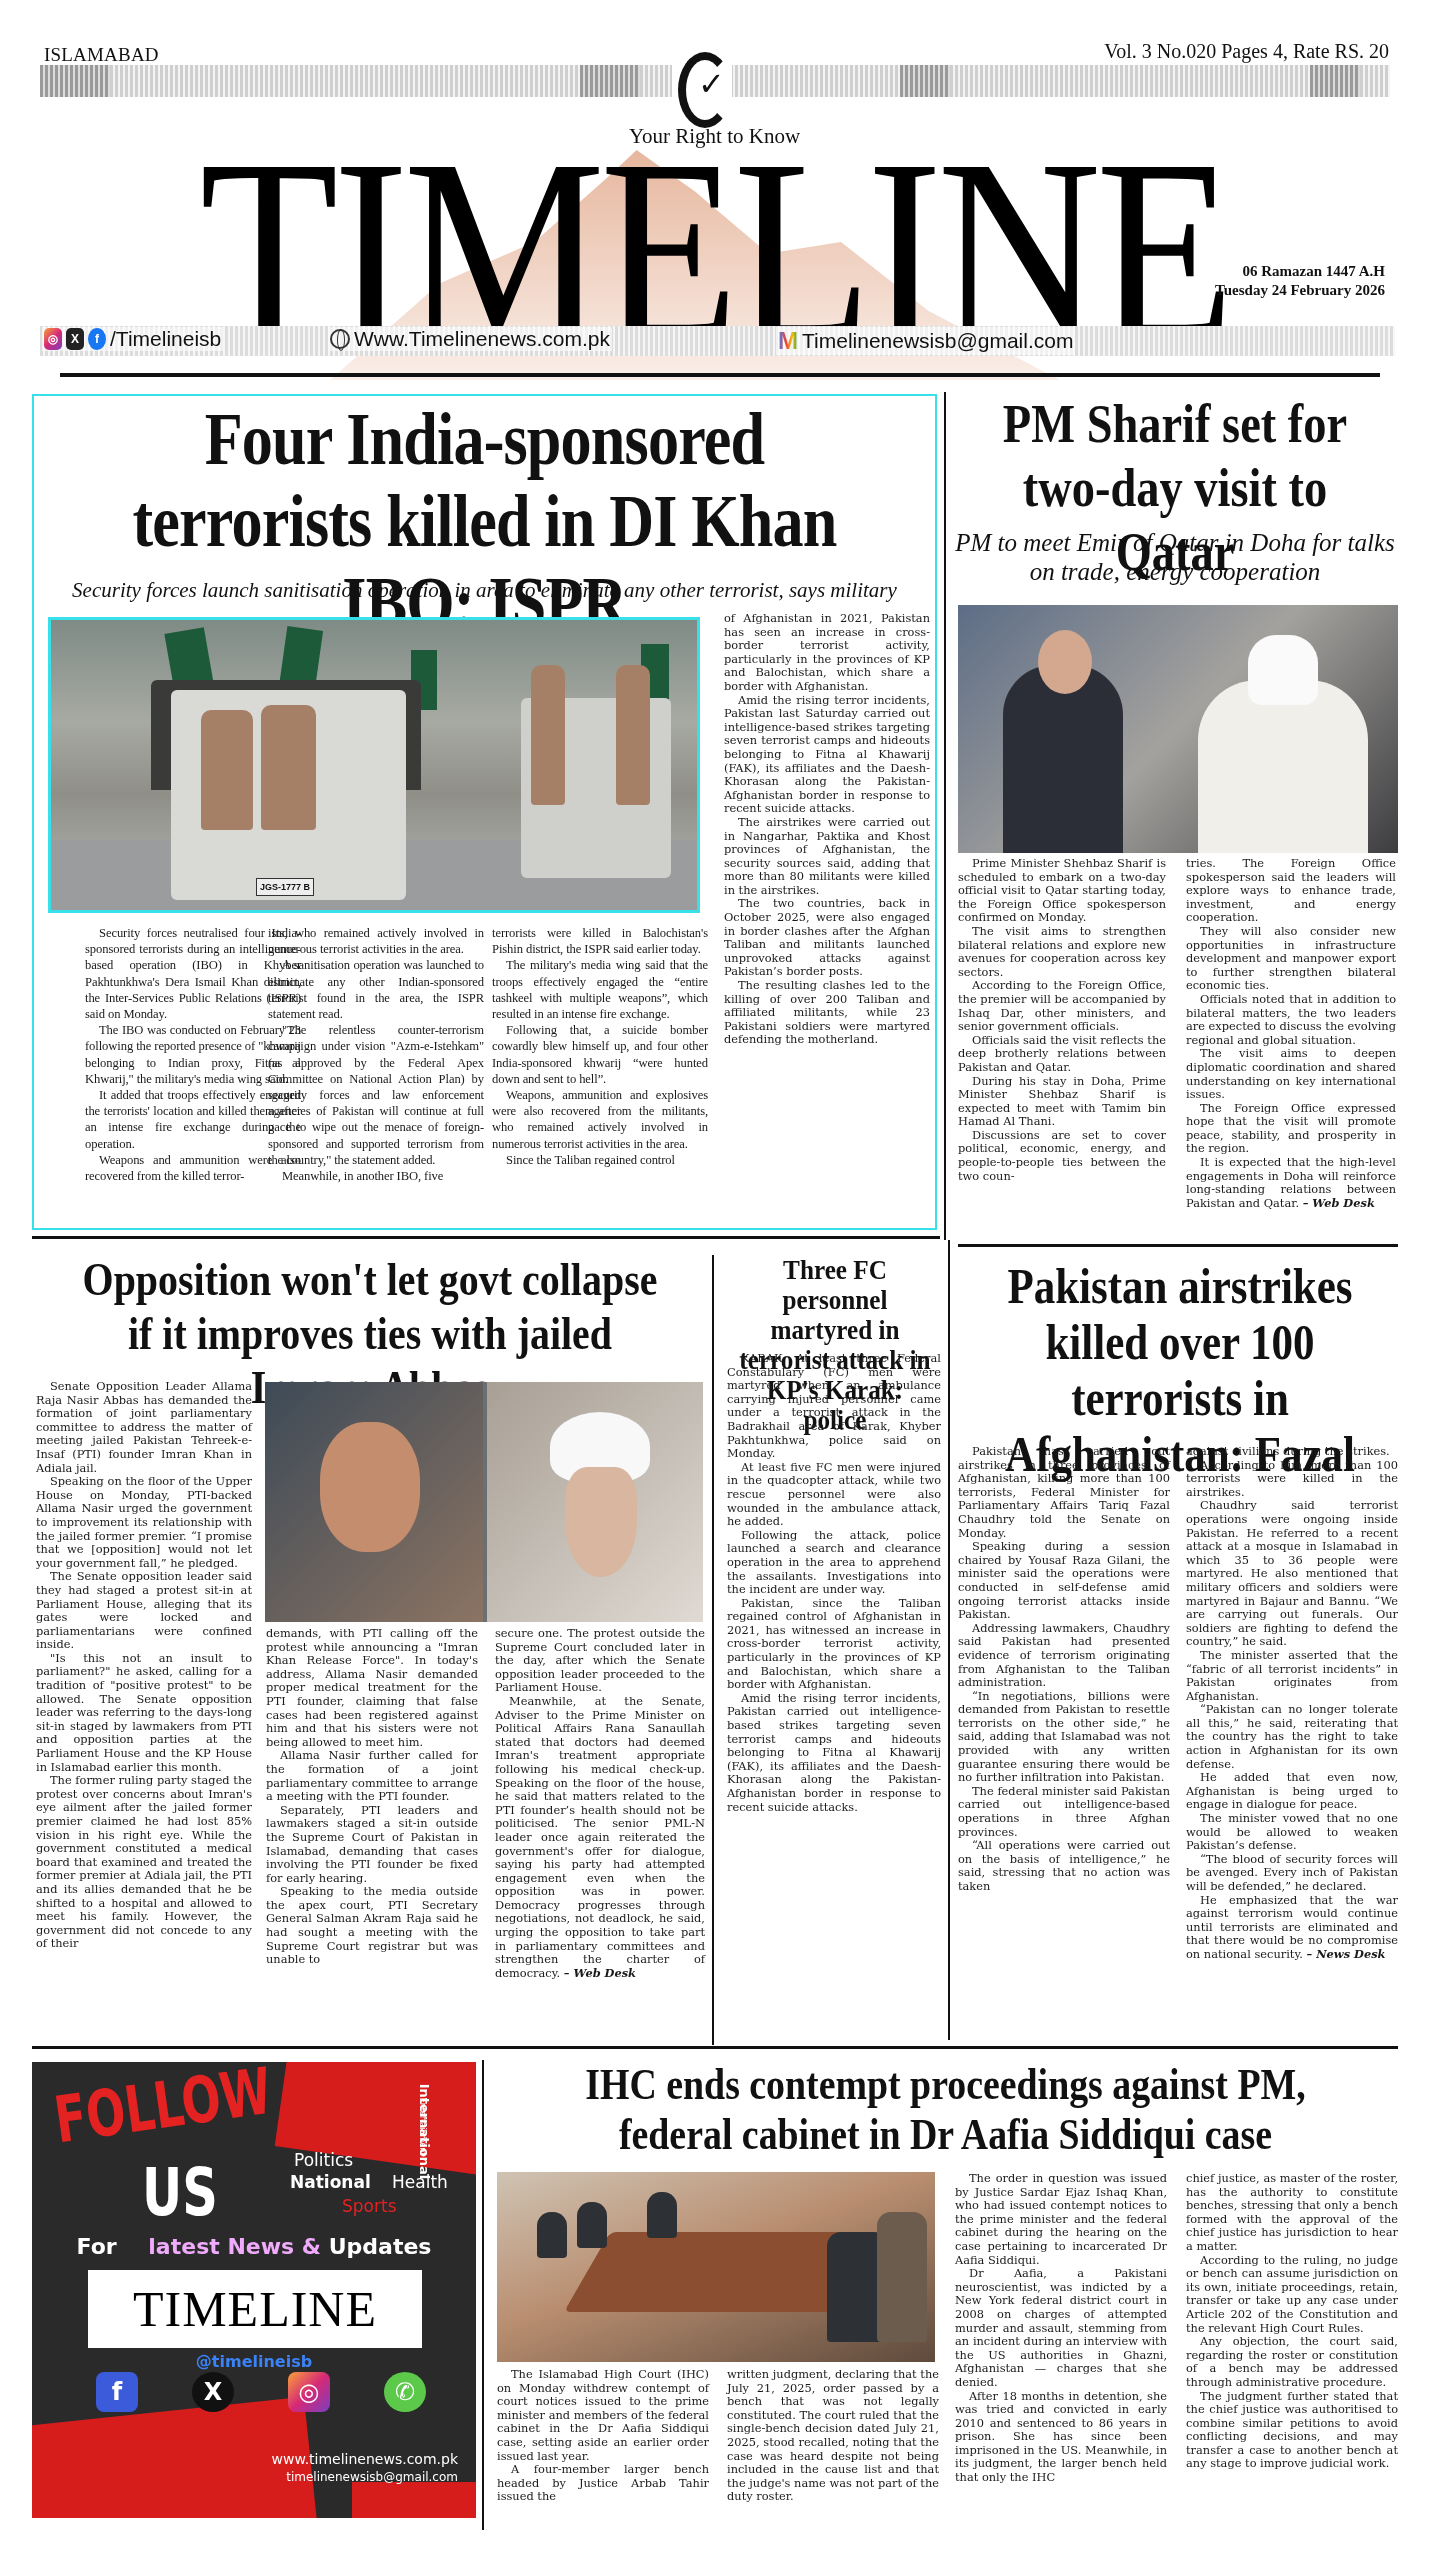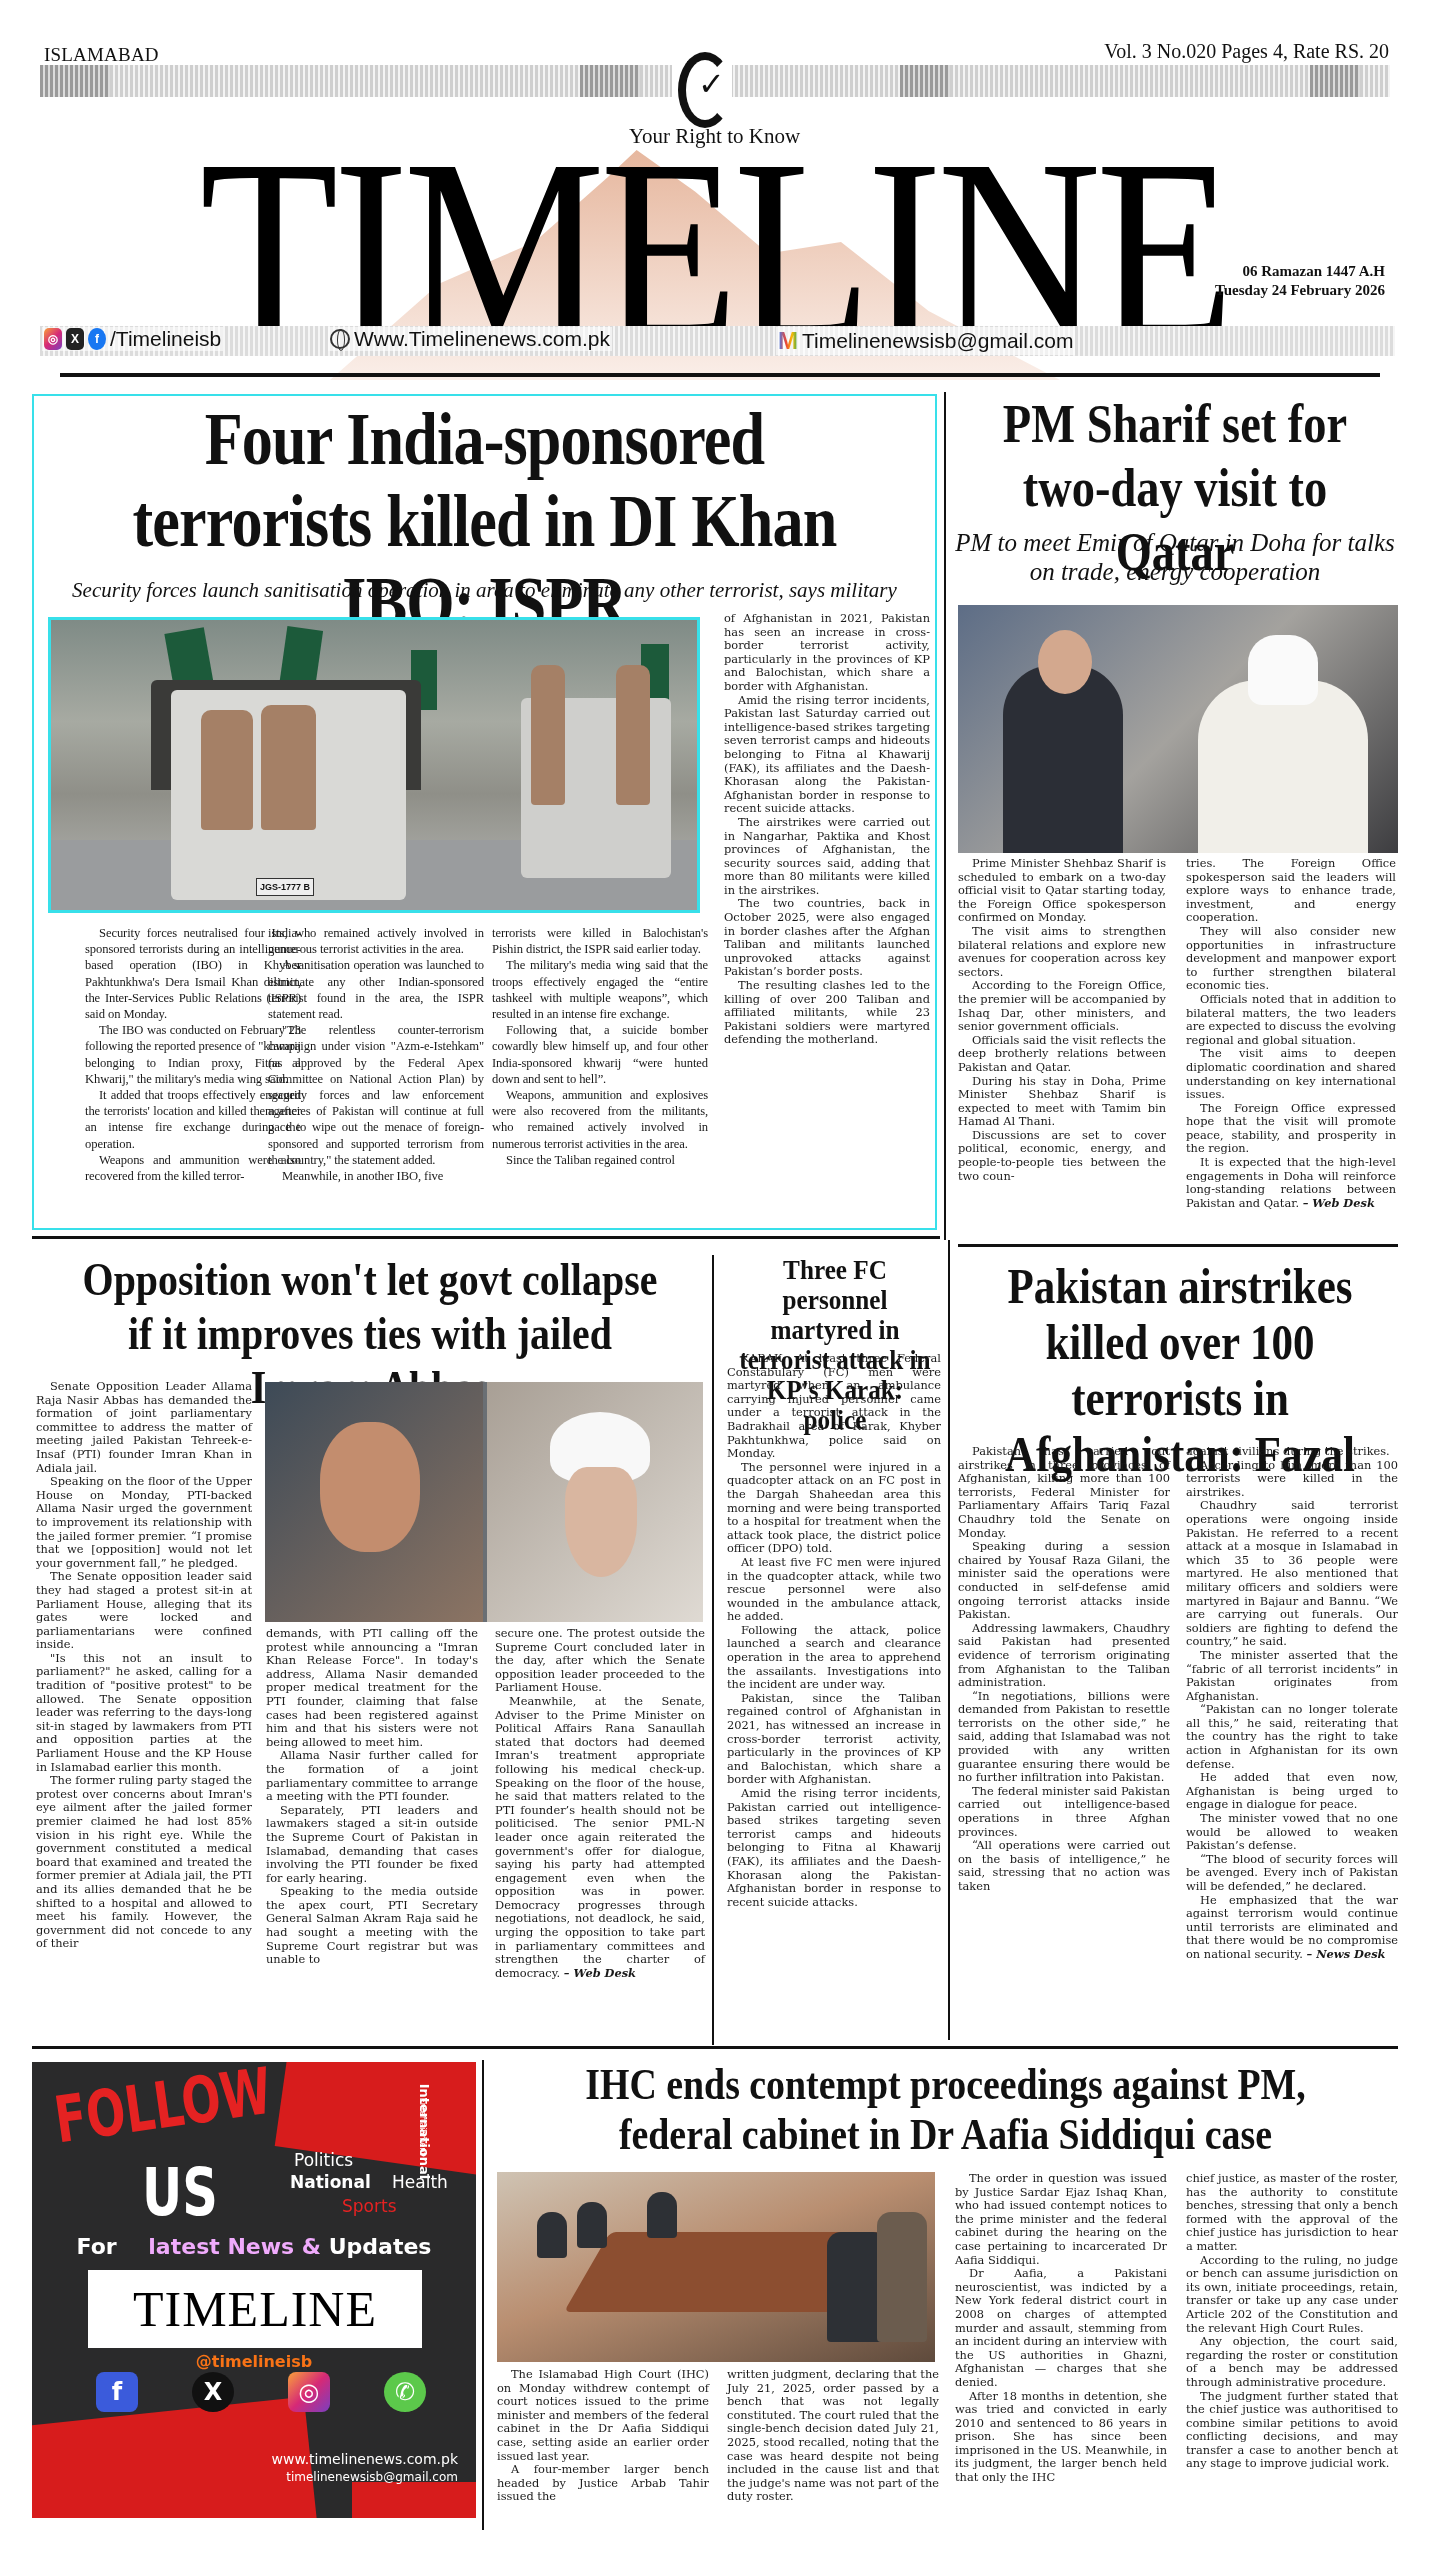--- a/index.html
+++ b/index.html
@@ -109,21 +109,21 @@
   .ad .red1 { position: absolute; left: 250px; top: -20px; width: 220px; height: 120px; background: #d71c1c; transform: rotate(8deg); }
   .ad .red2 { position: absolute; left: -20px; top: 350px; width: 300px; height: 140px; background: #d71c1c; transform: rotate(-6deg); }
   .ad .red3 { position: absolute; left: 320px; top: 420px; width: 160px; height: 60px; background: #d71c1c; }
   .ad-follow { position: absolute; left: 18px; top: 22px; font-size: 64px; font-weight: bold; color: #e52222; transform: rotate(-8deg) scaleX(0.72); transform-origin: left top; font-family: "DejaVu Sans", sans-serif; }
   .ad-us { position: absolute; left: 110px; top: 92px; font-size: 66px; font-weight: bold; color: #fff; transform: scaleX(0.75); transform-origin: left top; }
   .ad-cat { position: absolute; color: #fff; font-size: 17px; }
   .ad-latest { position: absolute; left: 0; width: 444px; top: 172px; text-align: center; font-size: 22px; font-weight: bold; color: #fff; }
   .ad-latest .hl { color: #f0abfc; margin-left: 24px; }
   .ad-logo { position: absolute; left: 56px; top: 208px; width: 334px; height: 78px; background: #fff; text-align: center; }
   .ad-logo .t { font-family: "Liberation Serif", serif; font-size: 50px; line-height: 78px; letter-spacing: 1px; color: #000; }
-  .ad-handle { position: absolute; left: 0; width: 444px; top: 290px; text-align: center; color: #f97316; font-size: 16px; font-weight: bold; }
+  .ad-handle { position: absolute; left: 0; width: 444px; top: 290px; text-align: center; color: #3b82f6; font-size: 16px; font-weight: bold; }
   .ad-icons { position: absolute; left: 64px; top: 310px; width: 330px; display: flex; justify-content: space-between; }
   .ad-icons span { width: 42px; height: 40px; border-radius: 8px; color: #fff; font-size: 24px; font-weight: bold; text-align: center; line-height: 40px; }
   .ad-web { position: absolute; right: 18px; top: 388px; color: #fff; font-size: 12px; text-align: right; line-height: 18px; }
 
   
   .ihc-head { position: absolute; left: 488px; width: 915px; top: 2060px; text-align: center;
     font-family: "Liberation Serif", serif; font-size: 44px; line-height: 50px; transform: scaleX(0.86); }
   .ihc-photo { left: 497px; top: 2172px; width: 438px; height: 190px; background: linear-gradient(160deg, #cfc3b3, #b98e70 45%, #5e4a3c); }
   .ihc-photo .table { position: absolute; left: 90px; top: 60px; width: 300px; height: 80px; background: #8c4e30; transform: skewX(-30deg); border-radius: 6px; }
   .ihc-photo .p { position: absolute; width: 30px; height: 46px; border-radius: 14px 14px 4px 4px; background: #2d3035; }
@@ -280,21 +280,20 @@
   </div>
 </article>
 
 <div class="vrule" style="left:712px;top:1255px;height:790px"></div>
 <div class="vrule" style="left:948px;top:1240px;height:800px"></div>
 
 <article>
   <h3 class="fc-head">Three FC personnel martyred in terrorist attack in KP's Karak: police</h3>
   <div class="fc-c1 col-text">
     <p>KARAK: At least three Federal Constabulary (FC) men were martyred when an ambulance carrying injured personnel came under a terrorist attack in the Badrakhail area of Karak, Khyber Pakhtunkhwa, police said on Monday.</p>
-      <p>The personnel were injured in a quadcopter attack on an FC post in the Dargah Shaheedan area this morning and were being transported to a hospital for treatment when the attack took place, the district police officer (DPO) told.</p>
       <p>At least five FC men were injured in the quadcopter attack, while two rescue personnel were also wounded in the ambulance attack, he added.</p>
       <p>Following the attack, police launched a search and clearance operation in the area to apprehend the assailants. Investigations into the incident are under way.</p>
       <p>Pakistan, since the Taliban regained control of Afghanistan in 2021, has witnessed an increase in cross-border terrorist activity, particularly in the provinces of KP and Balochistan, which share a border with Afghanistan.</p>
       <p>Amid the rising terror incidents, Pakistan carried out intelligence-based strikes targeting seven terrorist camps and hideouts belonging to Fitna al Khawarij (FAK), its affiliates and the Daesh-Khorasan along the Pakistan-Afghanistan border in response to recent suicide attacks.</p>
   </div>
 </article>
 
 <article>
   <h2 class="af-head">Pakistan airstrikes killed over 100 terrorists in Afghanistan: Fazal</h2>
   <div class="af-c1 col-text">

